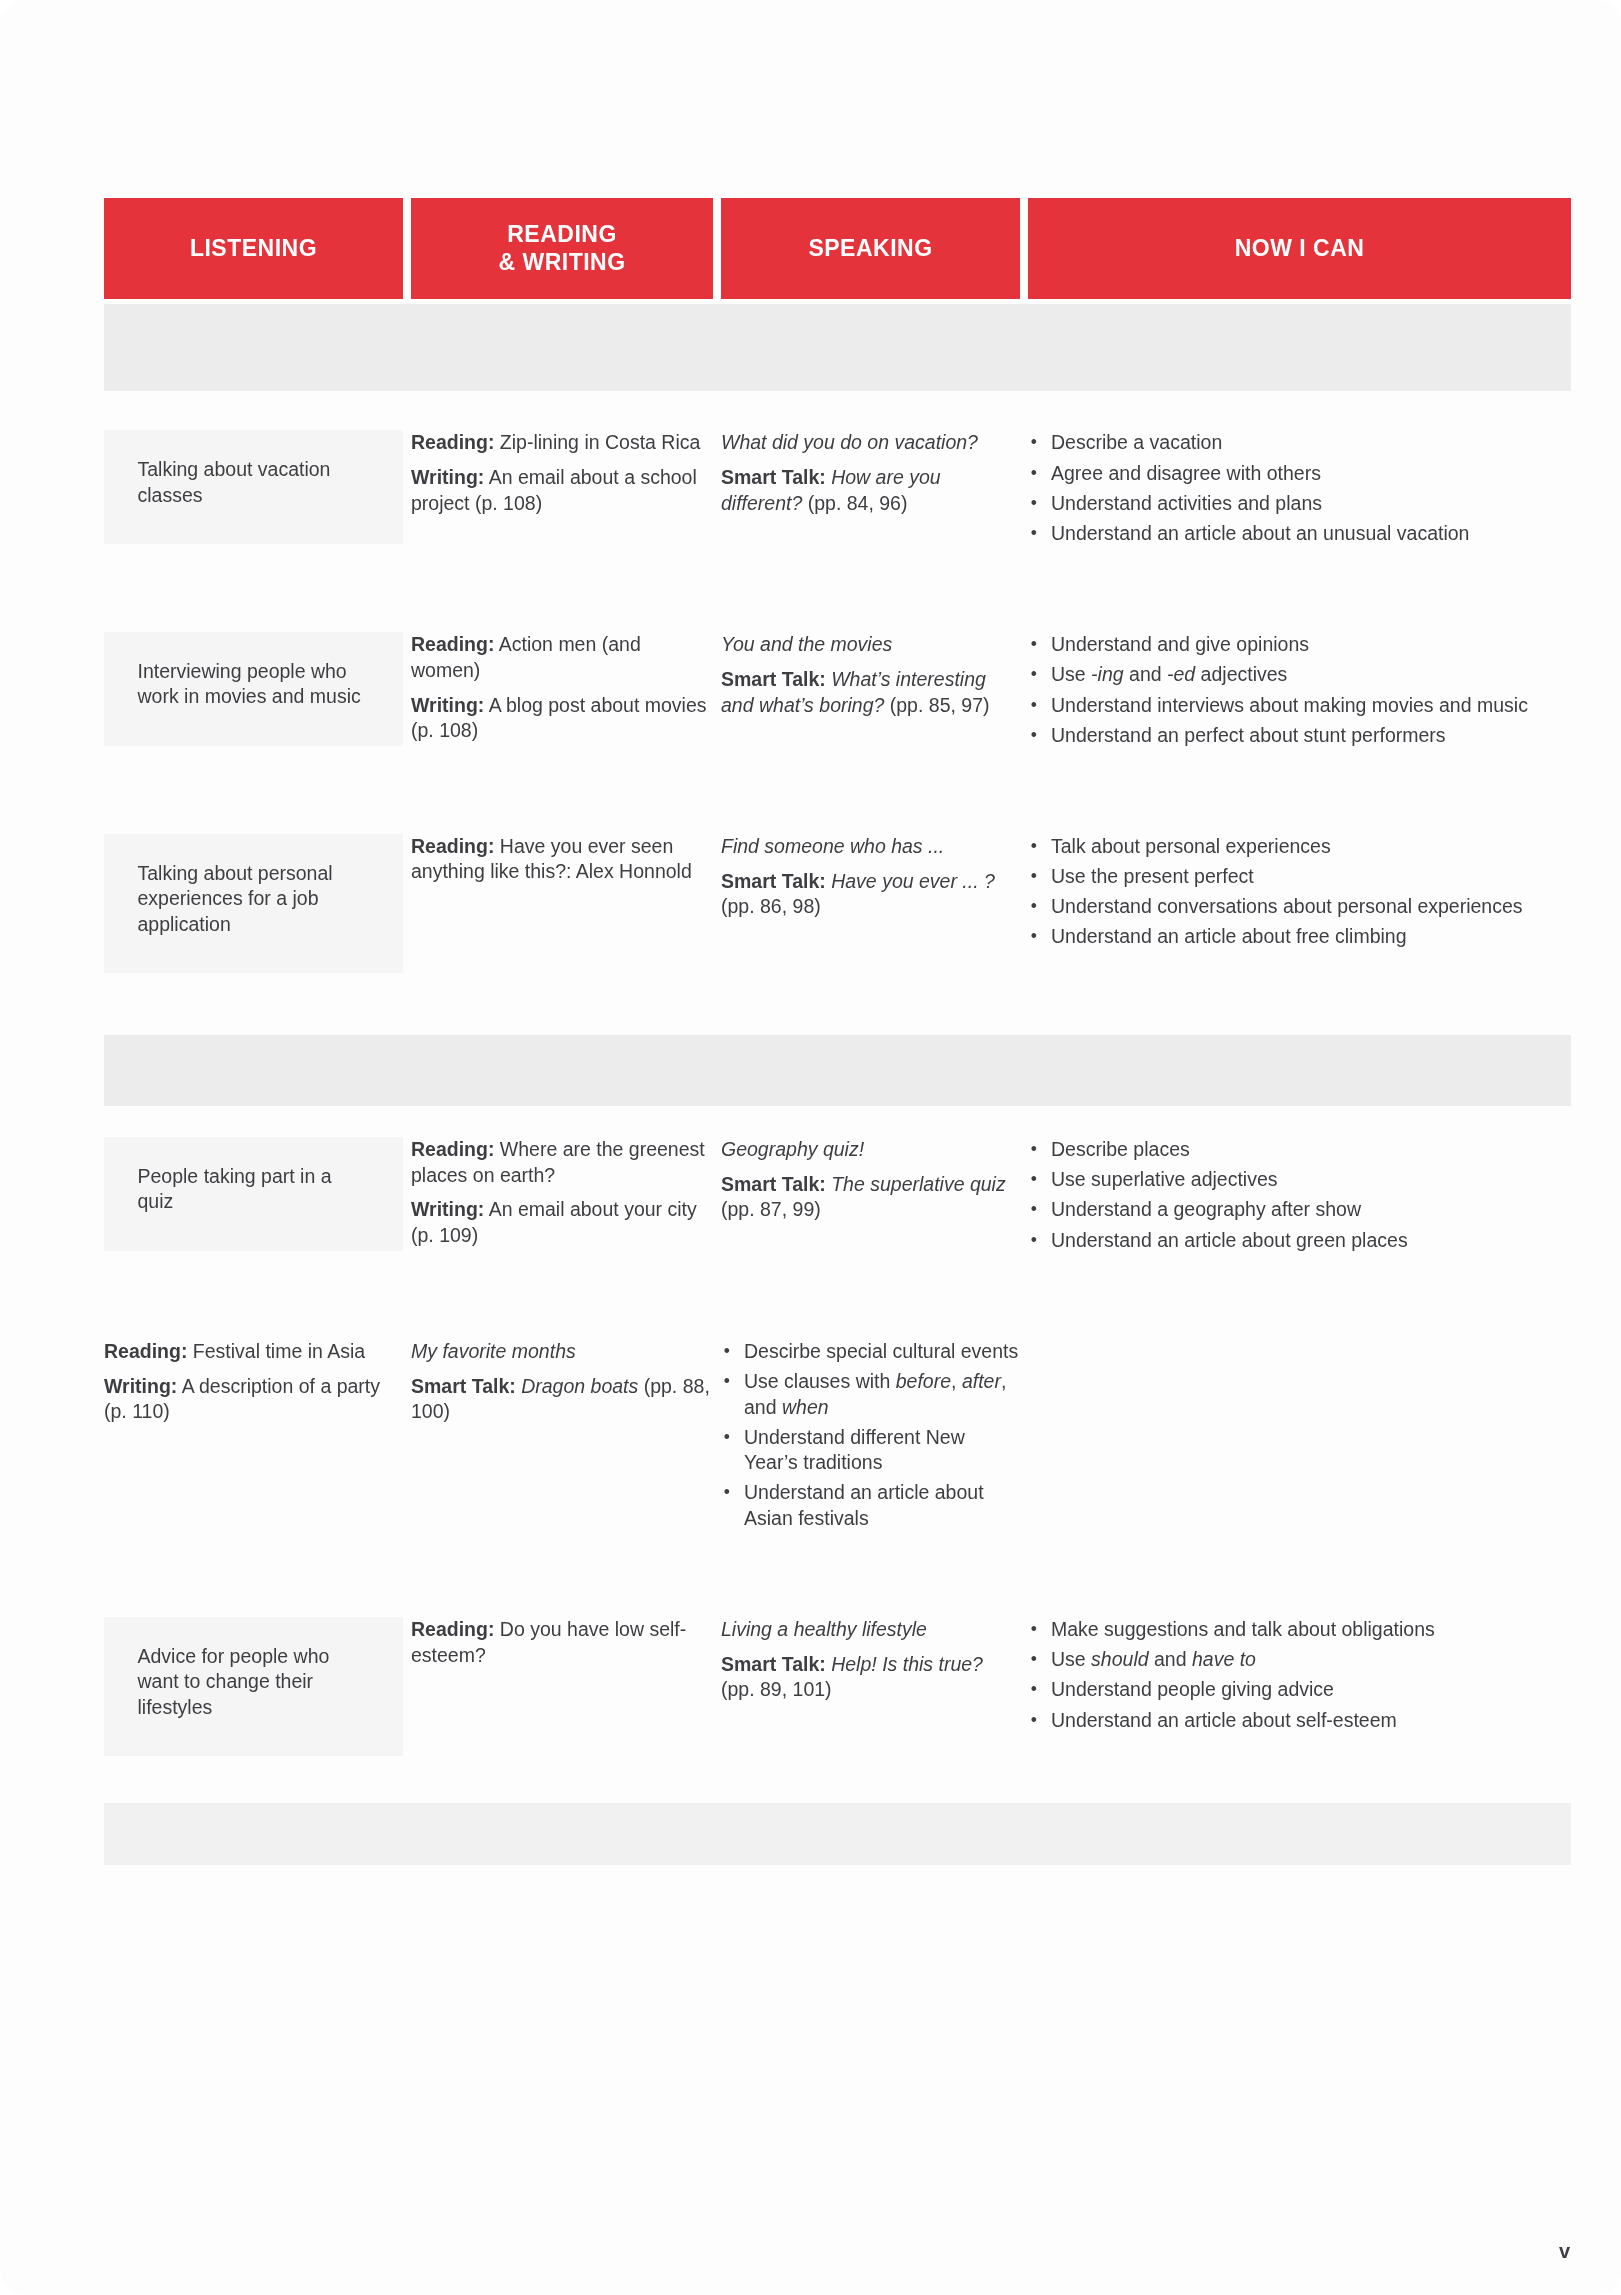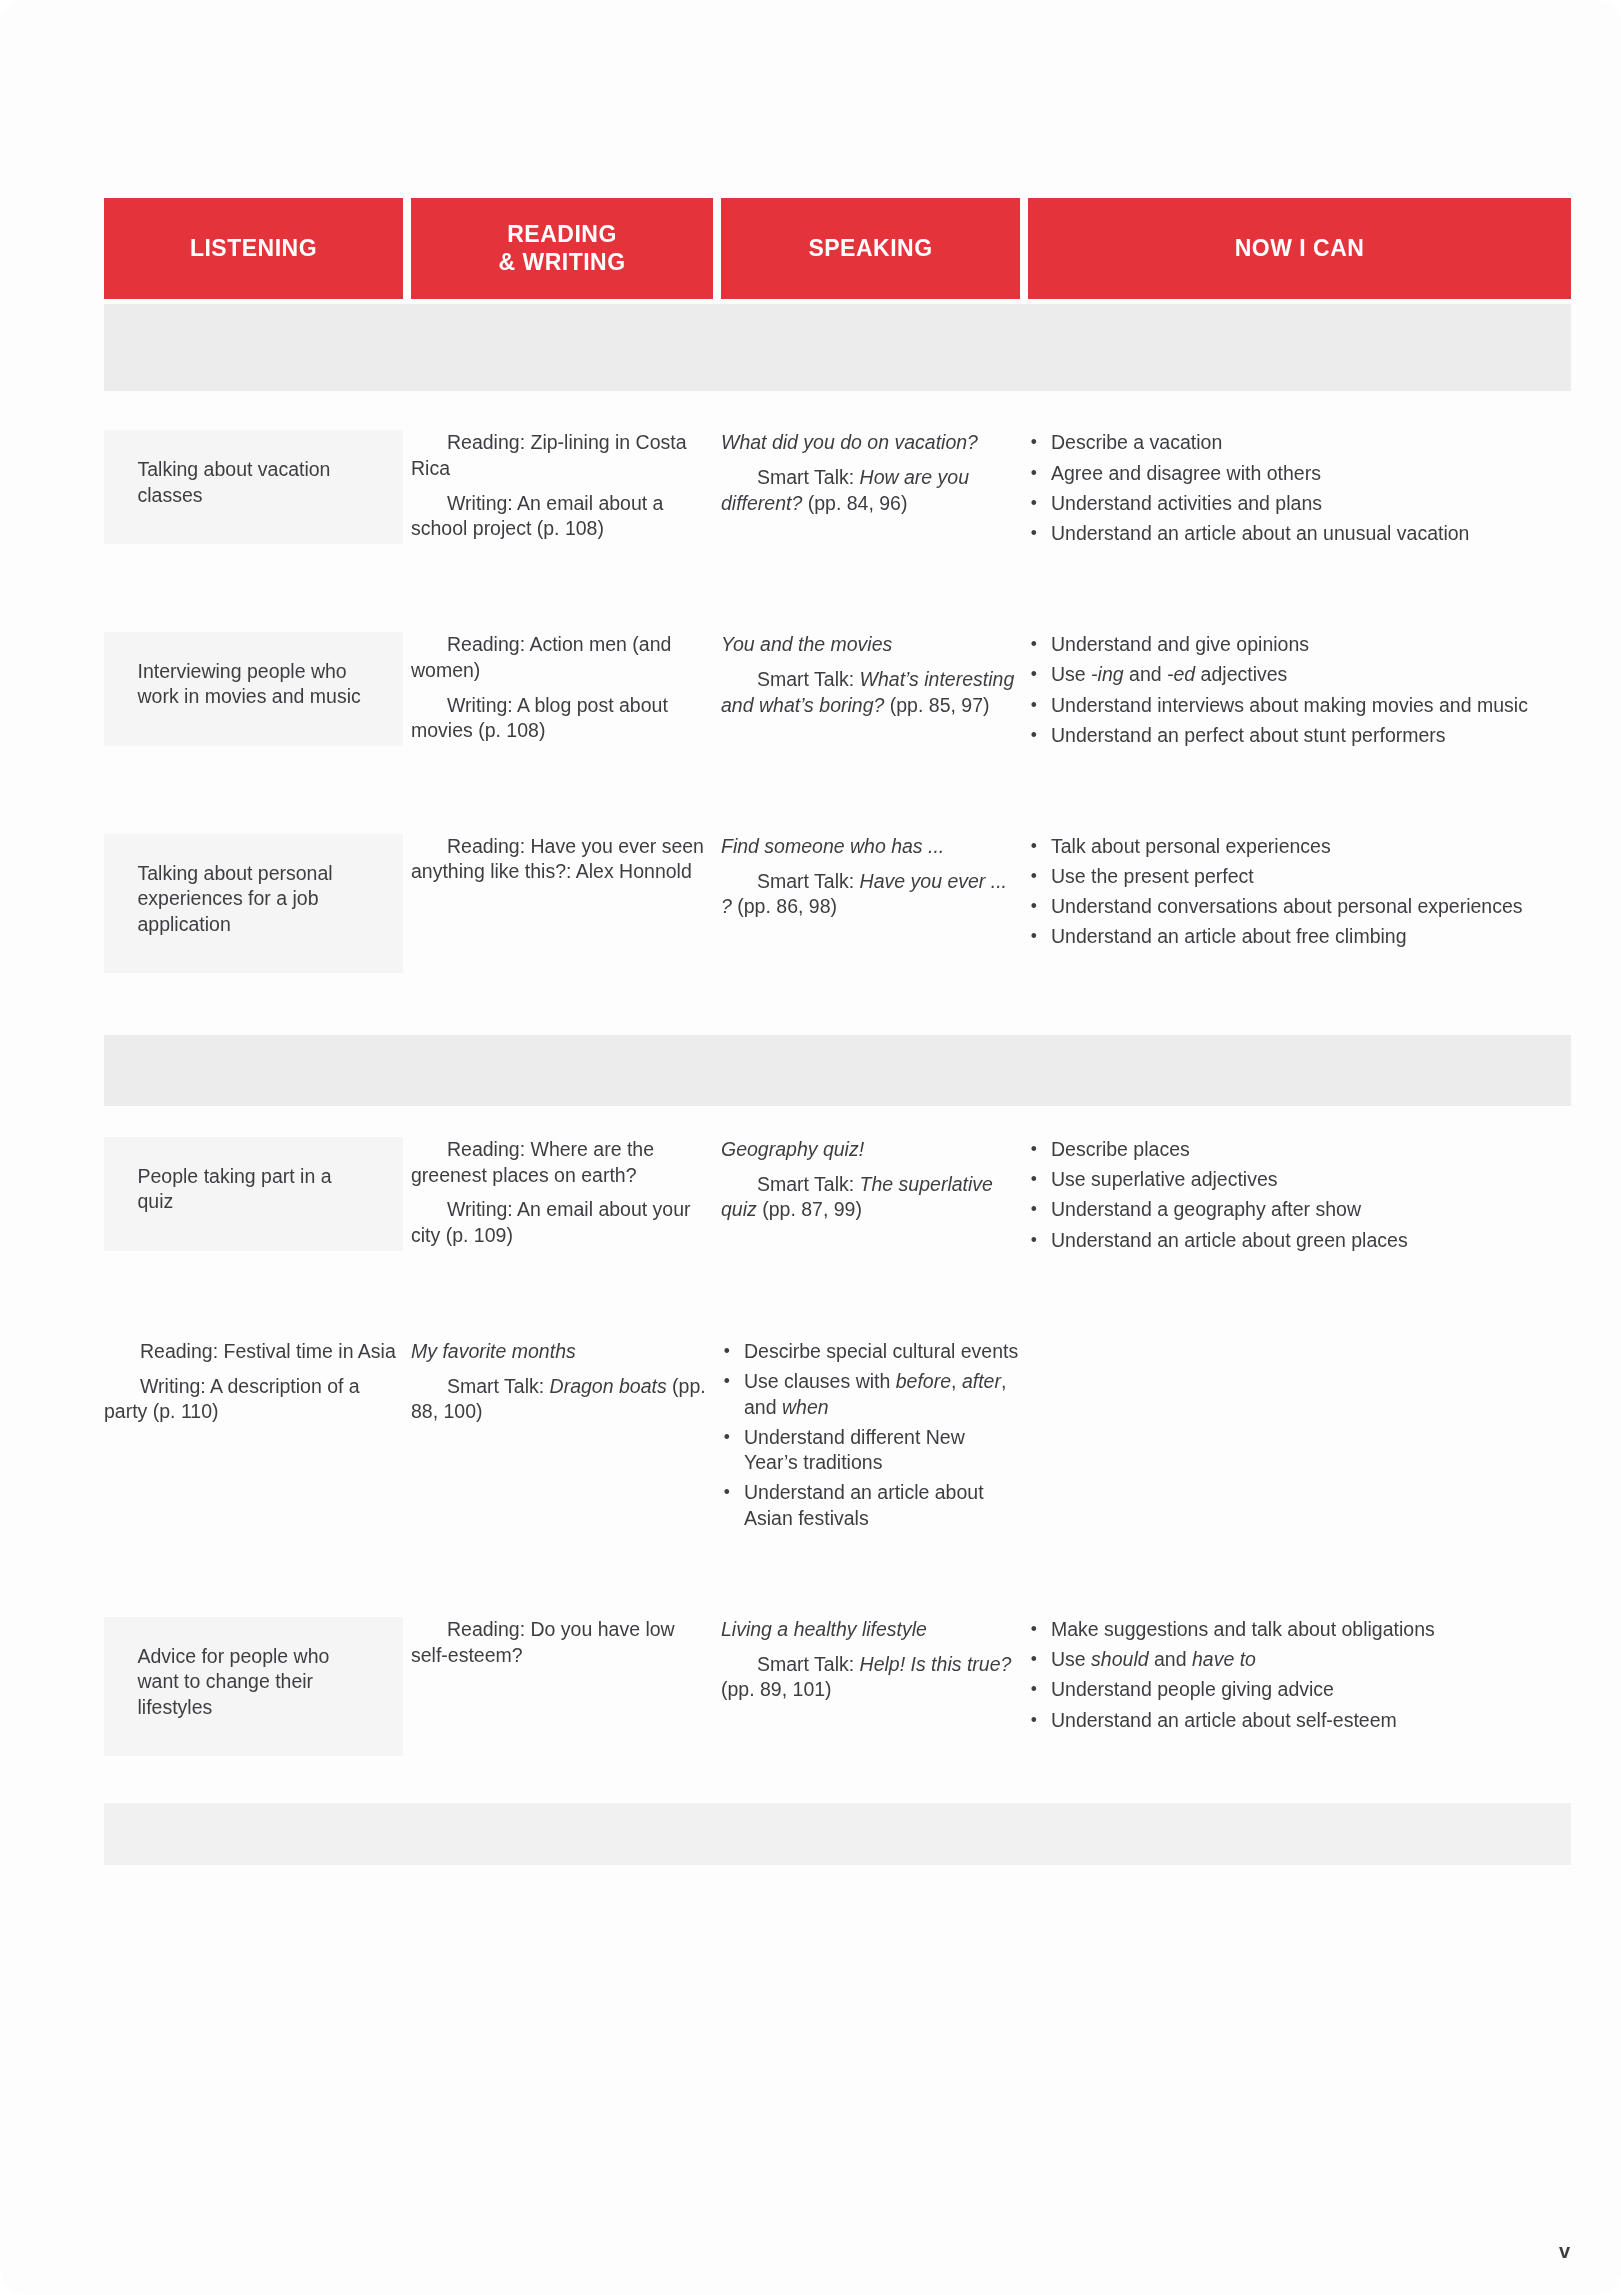--- a/index.html
+++ b/index.html
@@ -57,21 +57,21 @@
   .row-first{margin-top:39px;}
   .row-after-band{margin-top:31px;}
   .cell{font-size:19.5px;line-height:25.5px;}
   .cell-listening{
     background:var(--cellbg);
     padding:10.7px 17.5px 20px 17.5px;
   }
   .cell-rw p, .cell-speaking p{margin:0 0 9.4px 0;}
   .cell-rw p:last-child, .cell-speaking p:last-child{margin-bottom:0;}
   .cell-listening p{margin:16px;}
-  strong{font-weight:normal;margin-left:36px;}
+  strong{font-weight:bold;}
   .i{font-style:italic;}
   .cell-nic ul{
     list-style:none;
     margin:0;
     padding:0;
   }
   .cell-nic li{
     display:flex;
     align-items:flex-start;
     margin:0 0 4.7px 0;

